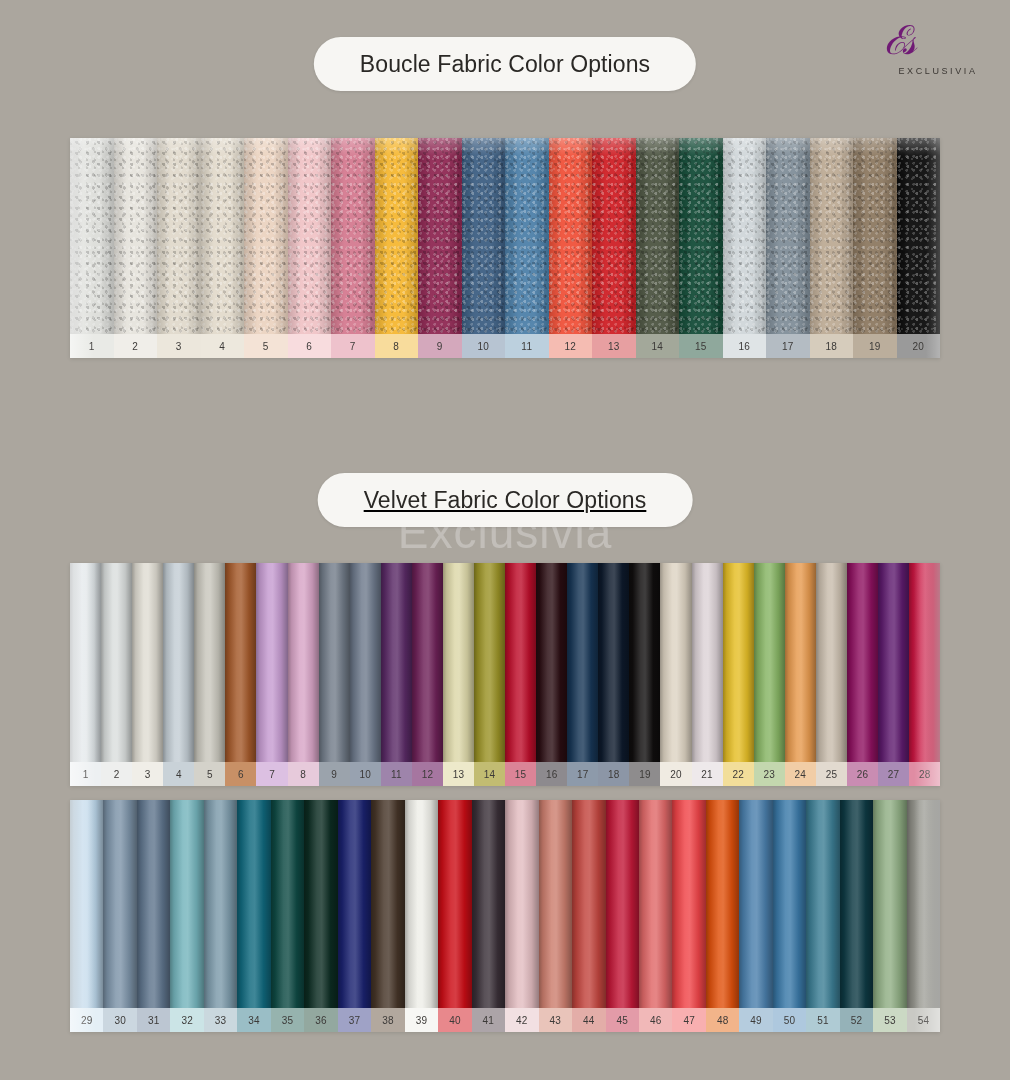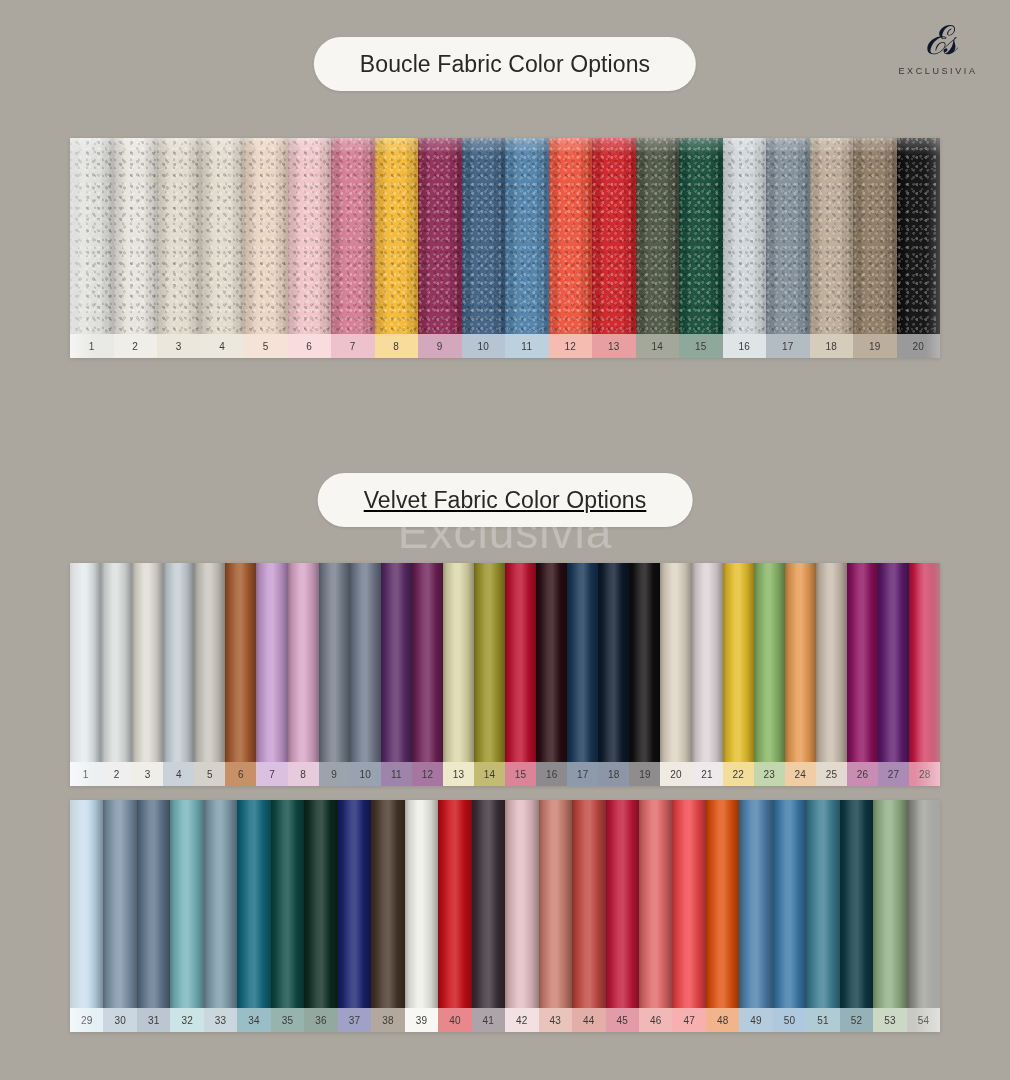--- a/index.html
+++ b/index.html
@@ -15,22 +15,22 @@
   .logo{
     position:absolute;top:20px;right:18px;
     width:108px;text-align:center;
     color:#3c3733;
   }
   .logo-mark{
     font-family:"Liberation Serif", serif;
     font-size:40px;line-height:42px;
     letter-spacing:-6px;
     font-style:italic;
-    color:#0f172a;
-    text-align:center;
+    color:#701a75;
+    text-align:left;
   }
   .logo-word{
     font-size:9px;letter-spacing:2.6px;
     margin-top:4px;color:#3b3733;
     font-family:"Liberation Sans", sans-serif;
   }
 
   
   .pill{
     position:absolute;left:50%;transform:translateX(-50%);

